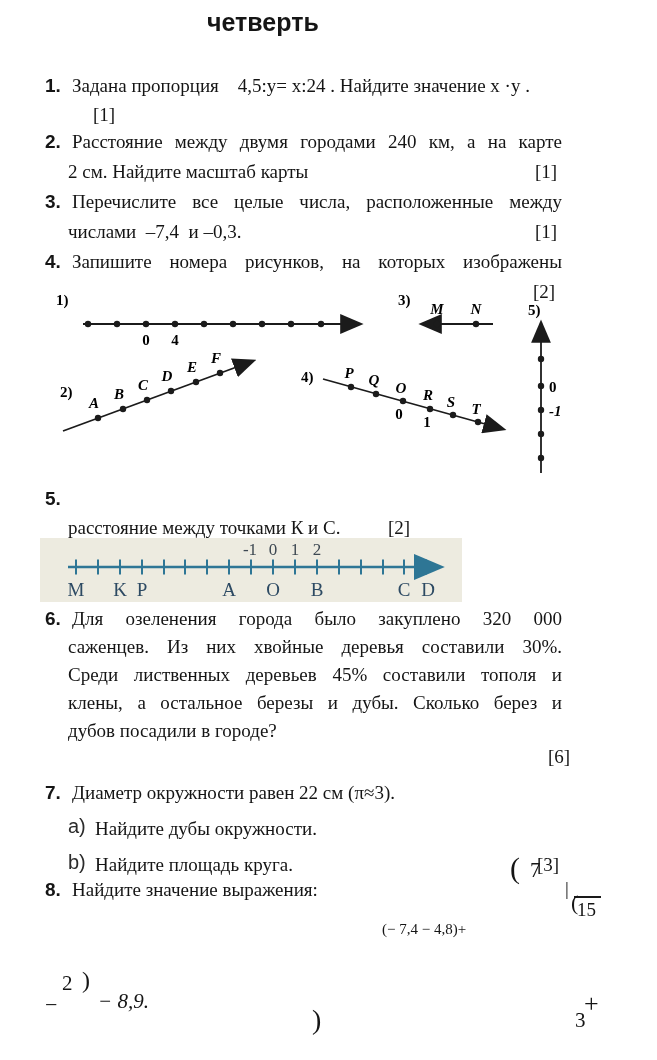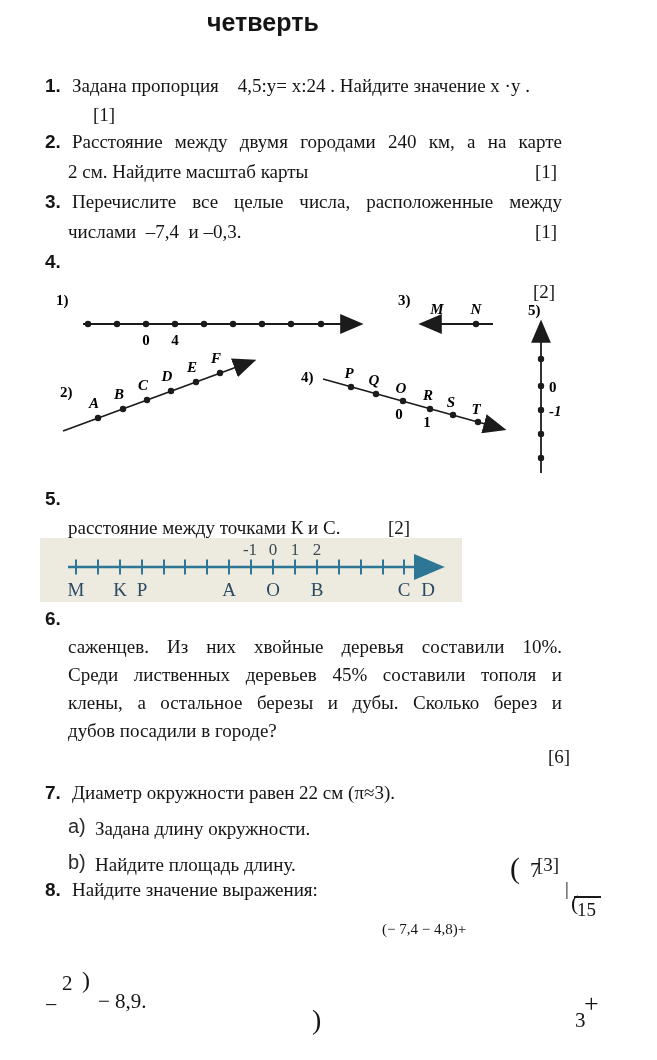--- a/index.html
+++ b/index.html
@@ -40,20 +40,21 @@
   <div class="abs t just" style="left:72px;top:130px;width:490px;">Расстояние между двумя городами 240 км, а на карте</div>
   <div class="abs t" style="left:68px;top:160px;">2 см. Найдите масштаб карты</div>
   <div class="abs mark" style="left:535px;top:160px;">[1]</div>
 
   <span class="abs qnum" style="left:45px;top:190px;">3.</span>
   <div class="abs t just" style="left:72px;top:190px;width:490px;">Перечислите все целые числа, расположенные между</div>
   <div class="abs t pre" style="left:68px;top:220px;">числами  –7,4  и –0,3.</div>
   <div class="abs mark" style="left:535px;top:220px;">[1]</div>
 
   <span class="abs qnum" style="left:45px;top:250px;">4.</span>
+  <div class="abs t just" style="left:72px;top:250px;width:490px;">Запишите номера рисунков, на которых изображены</div>
   <div class="abs mark" style="left:533px;top:280px;">[2]</div>
 
   <svg class="abs" style="left:38px;top:289px;" width="540" height="195" viewBox="0 0 540 195">
     <defs>
       <marker id="arrB" orient="auto" markerWidth="13" markerHeight="11" refX="11" refY="5.5">
         <path d="M0,0 L13,5.5 L0,11 z" fill="#1b1b1b"></path>
       </marker>
     </defs>
 
     <g>
@@ -181,46 +182,47 @@
       <text x="102" y="58" fill="#2d4a63">P</text>
       <text x="189" y="58" fill="#2d4a63">A</text>
       <text x="233" y="58" fill="#2d4a63">O</text>
       <text x="277" y="58" fill="#2d4a63">B</text>
       <text x="364" y="58" fill="#2d4a63">C</text>
       <text x="388" y="58" fill="#2d4a63">D</text>
     </g>
   </svg>
 
   <span class="abs qnum" style="left:45px;top:607px;">6.</span>
-  <div class="abs t just" style="left:68px;top:635px;width:494px;">саженцев. Из них хвойные деревья составили 10%.</div>
+  <div class="abs t just" style="left:72px;top:607px;width:490px;">Для озеленения города было закуплено 320 000</div>
+  <div class="abs t just" style="left:68px;top:635px;width:494px;">саженцев. Из них хвойные деревья составили 30%.</div>
   <div class="abs t just" style="left:68px;top:663px;width:494px;">Среди лиственных деревьев 45% составили тополя и</div>
   <div class="abs t just" style="left:68px;top:691px;width:494px;">клены, а остальное березы и дубы. Сколько берез и</div>
   <div class="abs t" style="left:68px;top:719px;">дубов посадили в городе?</div>
   <div class="abs mark" style="left:548px;top:745px;">[6]</div>
 
   <span class="abs qnum" style="left:45px;top:781px;">7.</span>
   <div class="abs t" style="left:72px;top:781px;">Диаметр окружности равен 22 см (π≈3).</div>
   <span class="abs ab" style="left:68px;top:815px;">a)</span>
-  <div class="abs t" style="left:95px;top:817px;">Задана длину окружности.</div>
+  <div class="abs t" style="left:95px;top:817px;">Найдите дубы окружности.</div>
   <span class="abs ab" style="left:68px;top:851px;">b)</span>
-  <div class="abs t" style="left:95px;top:853px;">Найдите площадь длину.</div>
+  <div class="abs t" style="left:95px;top:853px;">Найдите площадь круга.</div>
   <div class="abs mark" style="left:537px;top:853px;">[3]</div>
 
   <span class="abs qnum" style="left:45px;top:878px;">8.</span>
   <div class="abs t" style="left:72px;top:878px;">Найдите значение выражения:</div>
 
   <div class="abs math" style="left:382px;top:921px;font-size:15px;">(− 7,4 − 4,8)+</div>
   <div class="abs" style="left:510px;top:851px;font-size:30px;">(</div>
   <div class="abs" style="left:530px;top:858px;font-size:21px;">7</div>
   <div class="abs" style="left:565px;top:878px;font-size:19px;">|</div>
   <div class="abs fracbar" style="left:574px;top:896px;width:27px;"></div>
   <div class="abs" style="left:571px;top:890px;font-size:22px;">(</div>
   <div class="abs" style="left:577px;top:899px;font-size:19px;">15</div>
 
   <div class="abs" style="left:45px;top:992px;font-size:22px;">−</div>
   <div class="abs" style="left:62px;top:971px;font-size:21px;">2</div>
   <div class="abs" style="left:82px;top:967px;font-size:24px;">)</div>
-  <div class="abs math" style="left:98px;top:989px;font-size:21px;">− 8,9.</div>
+  <div class="abs math" style="left:98px;top:989px;font-size:21px;font-style:italic;">− 8,9.</div>
   <div class="abs" style="left:312px;top:1004px;font-size:28px;">)</div>
   <div class="abs" style="left:584px;top:989px;font-size:26px;">+</div>
   <div class="abs" style="left:575px;top:1008px;font-size:21px;">3</div>
 
 </div>
 
 </body></html>

